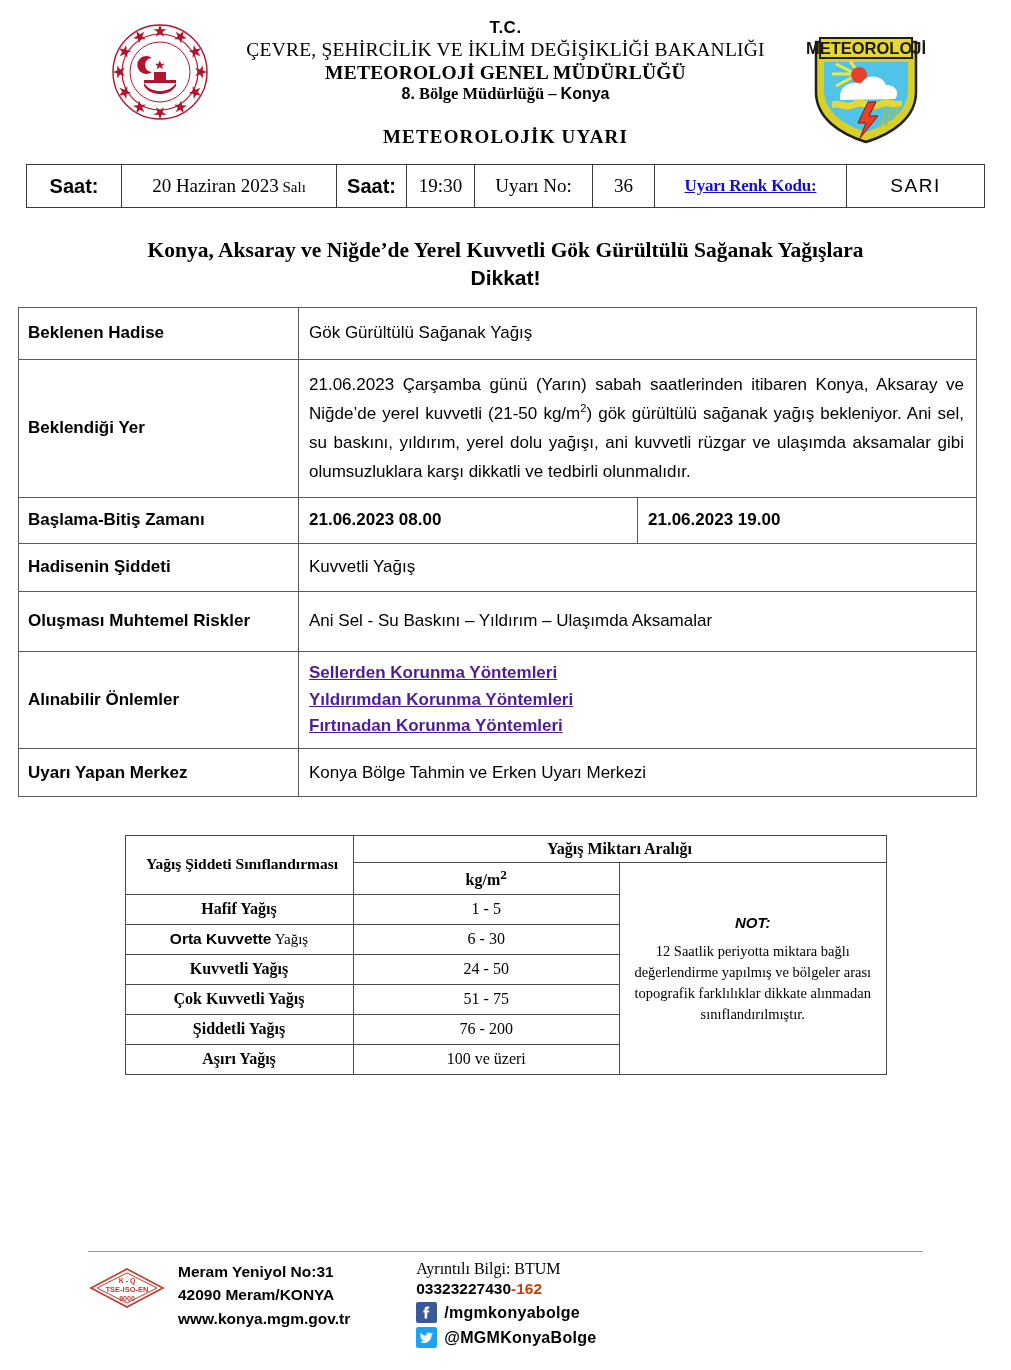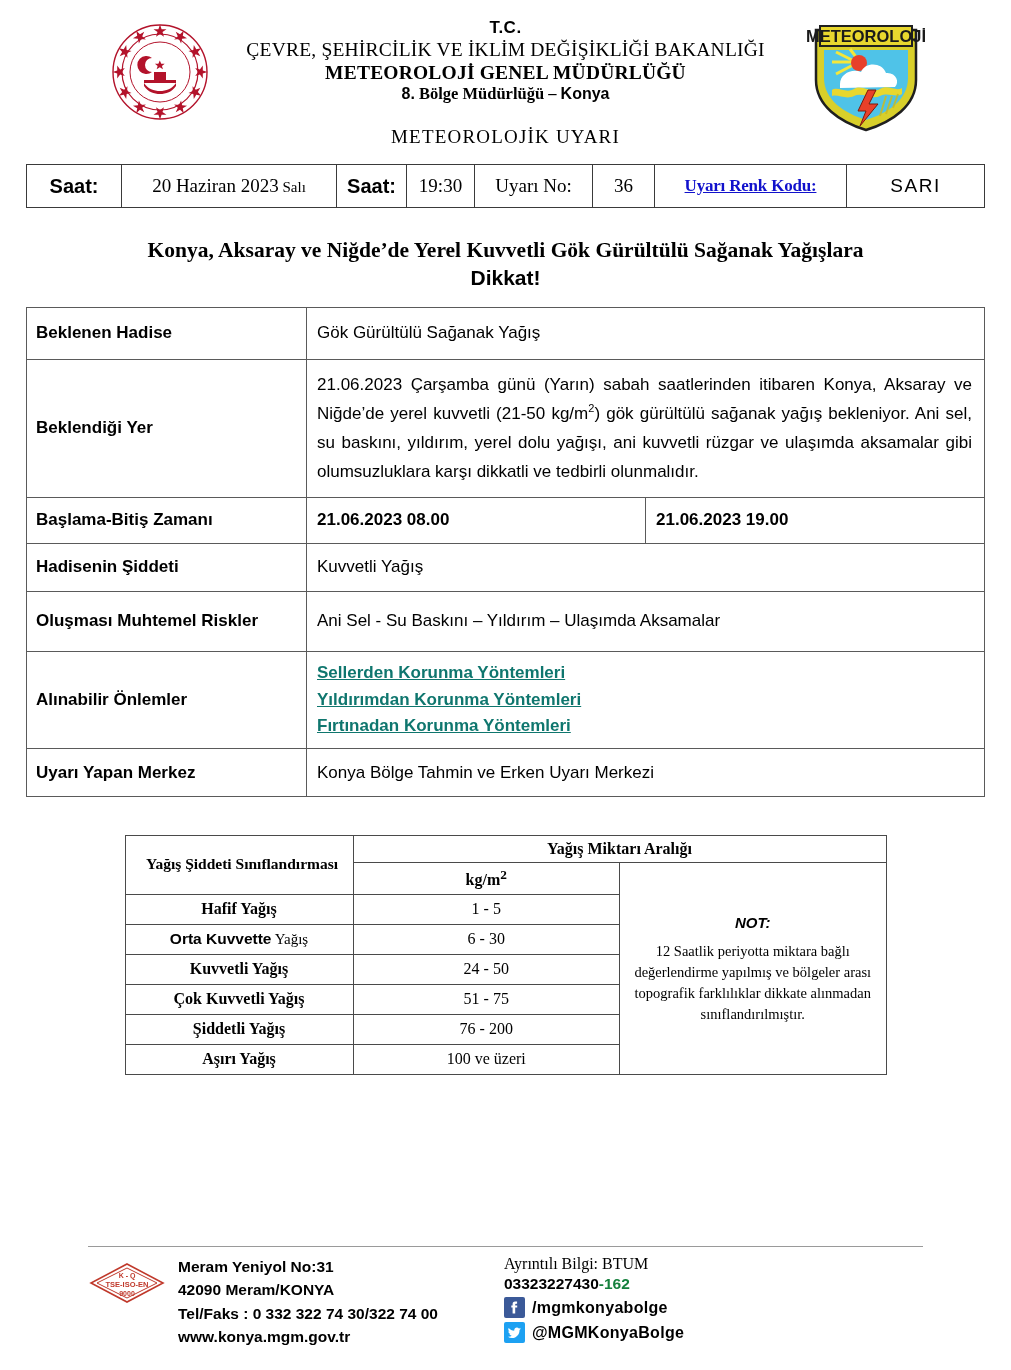--- a/index.html
+++ b/index.html
@@ -55,39 +55,39 @@
     font-weight: bold;
     font-size: 16px;
   }
   .hdr-l3 .eight {
     font-family: "Liberation Sans", sans-serif;
     font-weight: bold;
     font-size: 16px;
   }
   .hdr-title {
     font-family: "Liberation Serif", serif;
-    font-weight: normal;
+    font-weight: bold;
     font-size: 19px;
     letter-spacing: 1.2px;
     margin-top: 22px;
   }
 
   
   .emblem {
     position: absolute;
     left: 110px;
     top: 22px;
     width: 100px;
     height: 100px;
   }
   
   .shield {
     position: absolute;
     right: 85px;
-    top: 16px;
+    top: 28px;
     width: 120px;
     height: 118px;
   }
 
   
   .infobar {
     margin: 12px 26px 0 26px;
     border: 1.6px solid #3a3a3a;
     display: flex;
     align-items: stretch;
@@ -149,21 +149,21 @@
     line-height: 1.32;
   }
   .headline .dikkat {
     font-family: "Liberation Sans", sans-serif;
     font-weight: bold;
     font-size: 21px;
   }
 
   
   .maintable {
-    margin: 14px 26px 0 26px;
+    margin: 14px 26px 0 18px;
     border-collapse: collapse;
     width: calc(100% - 52px);
     table-layout: fixed;
   }
   .maintable td {
     border: 1.3px solid #5a5a5a;
     vertical-align: middle;
     padding: 8px 10px;
   }
   .mt-label {
@@ -188,21 +188,21 @@
   .mt-time {
     font-family: "Liberation Sans", sans-serif;
     font-weight: bold;
     font-size: 17px;
   }
   .mt-links a {
     display: block;
     font-family: "Liberation Sans", sans-serif;
     font-weight: bold;
     font-size: 17px;
-    color: #0f766e;
+    color: #4c1d95;
     text-decoration: underline;
     line-height: 1.58;
   }
   .row-hadise td { height: 52px; }
   .row-baslama td { height: 46px; }
   .row-siddet td { height: 48px; }
   .row-riskler td { height: 60px; }
   .row-onlemler td { height: 86px; }
   .row-merkez td { height: 48px; }
 
@@ -310,21 +310,21 @@
     font-family: "Liberation Serif", serif;
     font-weight: normal;
     font-size: 16px;
   }
   .contact-phone {
     font-family: "Liberation Sans", sans-serif;
     font-weight: bold;
     font-size: 15.5px;
     margin-top: 2px;
   }
-  .contact-phone .ext { color: #15803d; }
+  .contact-phone .ext { color: #c2410c; }
   .social-row {
     display: flex;
     align-items: center;
     margin-top: 4px;
   }
   .social-row .handle {
     font-family: "Liberation Sans", sans-serif;
     font-weight: bold;
     font-size: 16px;
     margin-left: 7px;
@@ -552,21 +552,20 @@
           <polygon points="39,7 69,22 39,37 9,22" fill="none" stroke="#c0392b" stroke-width="1"></polygon>
           <text x="39" y="17" text-anchor="middle" font-family="'Liberation Sans', sans-serif" font-size="7" font-weight="bold" fill="#c0392b">K - Q</text>
           <text x="39" y="26" text-anchor="middle" font-family="'Liberation Sans', sans-serif" font-size="7.5" font-weight="bold" fill="#c0392b">TSE-ISO-EN</text>
           <text x="39" y="35" text-anchor="middle" font-family="'Liberation Sans', sans-serif" font-size="7" font-weight="bold" fill="#c0392b">9000</text>
         </svg>
       </div>
 
       <div class="addr">
         <div>Meram Yeniyol  No:31</div>
         <div>42090 Meram/KONYA</div>
-        <div>Tel/Faks : 0 332 322 74 30/322 74 00</div>
         <div>www.konya.mgm.gov.tr</div>
       </div>
 
       <div class="contact">
         <div class="contact-title">Ayrıntılı Bilgi: BTUM</div>
         <div class="contact-phone"><span>03323227430</span><span class="ext">-162</span></div>
 
         <div class="social-row">
           <span class="sq-icon">
             <svg viewBox="0 0 21 21" width="21" height="21" aria-hidden="true">

